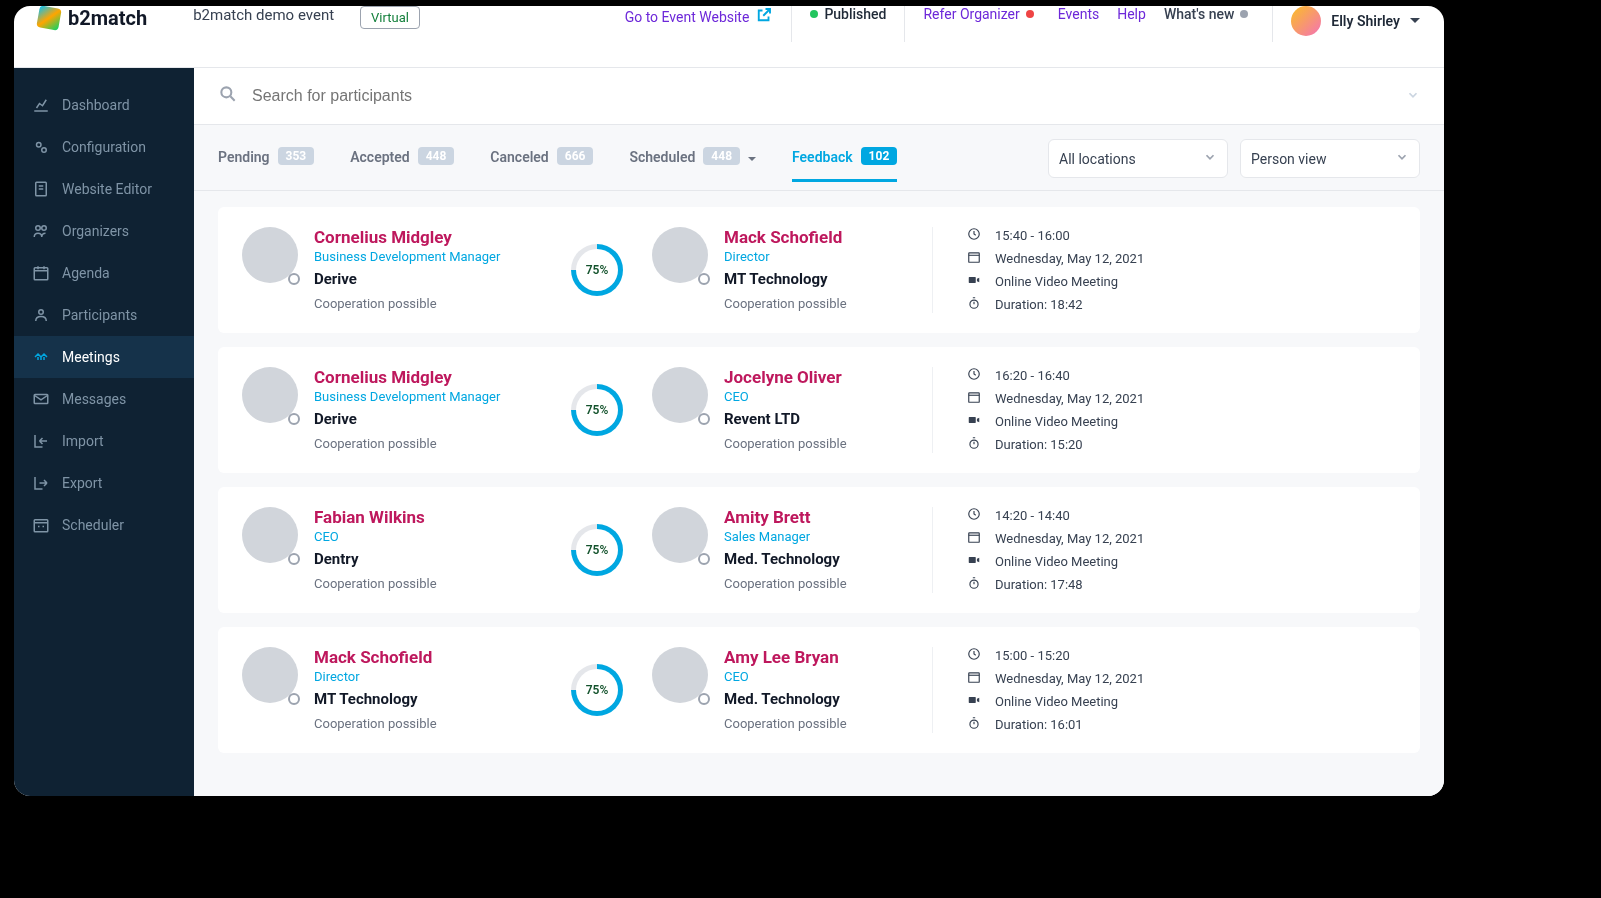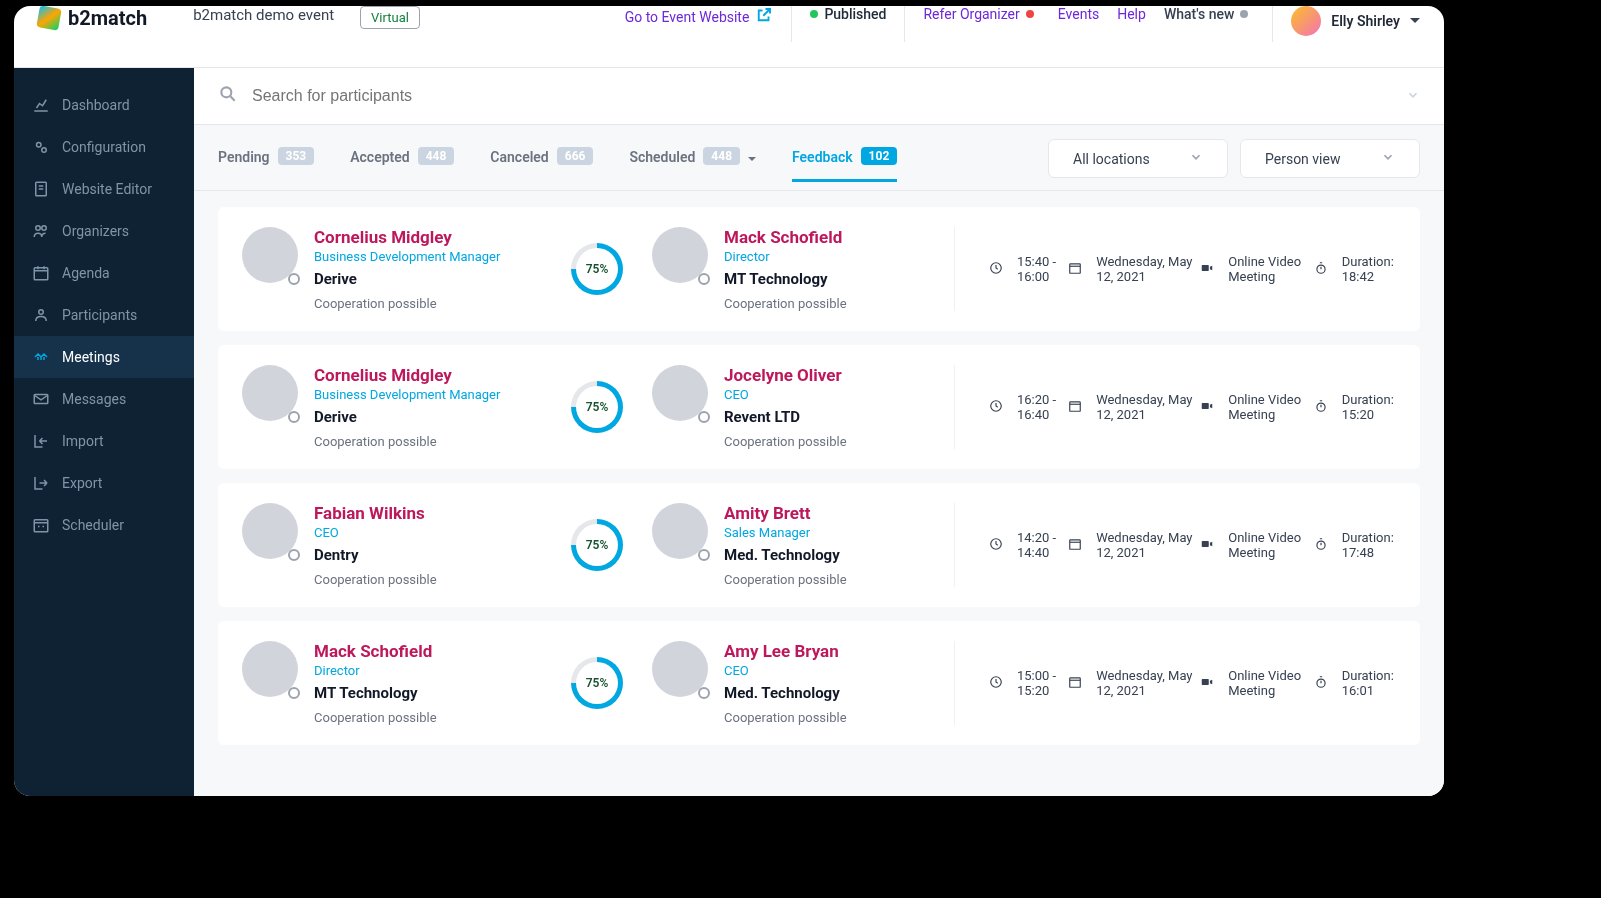--- a/index.html
+++ b/index.html
@@ -67,41 +67,41 @@
 .searchbar input{border:none;outline:none;font-size:16px;flex:1;color:#374151;}
 .search-icon{color:#9ca3af;}
 
 .tabbar{display:flex;align-items:center;padding:14px 24px 0 24px;gap:36px;background:#f7f8fa;border-bottom:1px solid #e5e7eb;}
 .tab{display:flex;align-items:flex-end;gap:8px;color:#6b7280;font-weight:600;font-size:14px;padding-bottom:14px;cursor:pointer;border-bottom:3px solid transparent;}
 .tab.active{color:#00a7e1;border-bottom-color:#00a7e1;}
 .count-pill{background:#cbd5e1;color:#fff;border-radius:4px;padding:2px 8px;font-size:12px;font-weight:700;}
 .tab.active .count-pill{background:#00a7e1;}
 .tab-caret{border:4px solid transparent;border-top-color:#6b7280;margin-top:3px;}
 .tabbar .flex-spacer{flex:1;}
-.select-box{background:#fff;border:1px solid #e5e7eb;border-radius:6px;padding:10px 24px;display:flex;align-items:center;justify-content:space-between;min-width:180px;color:#374151;font-size:14px;cursor:pointer;margin-bottom:12px;}
+.select-box{background:#fff;border:1px solid #e5e7eb;border-radius:6px;padding:10px 10px;display:flex;align-items:center;justify-content:space-between;min-width:180px;color:#374151;font-size:14px;cursor:pointer;margin-bottom:12px;}
 .select-box .chev{color:#9ca3af;}
 
 
 .list{flex:1;overflow-y:auto;padding:16px 24px;display:flex;flex-direction:column;gap:14px;}
 .card{background:#fff;border-radius:6px;display:flex;align-items:stretch;padding:20px 24px;}
 .person{display:flex;gap:16px;align-items:flex-start;}
 .person .pavatar{width:56px;height:56px;border-radius:50%;background:#d1d5db;position:relative;flex-shrink:0;}
 .pavatar .pstatus{position:absolute;right:-2px;bottom:-2px;width:12px;height:12px;border-radius:50%;background:#fff;border:2px solid #9ca3af;}
 .pinfo .pname{font-weight:700;font-size:17px;color:#be185d;}
 .pinfo .prole{color:#00a7e1;font-size:13px;margin-top:2px;}
 .pinfo .pcompany{font-weight:700;font-size:15px;color:#111827;margin-top:6px;}
 .pinfo .pcoop{color:#6b7280;font-size:13px;margin-top:8px;}
 .col-a{flex:0 0 300px;}
 .col-ring{flex:0 0 110px;display:flex;align-items:center;justify-content:center;}
 .ring{width:52px;height:52px;border-radius:50%;position:relative;display:flex;align-items:center;justify-content:center;font-size:12px;font-weight:600;color:#14532d;}
 .ring::before{content:"";position:absolute;inset:0;border-radius:50%;background:conic-gradient(#00a7e1 0 270deg,#e5e7eb 270deg 360deg);}
 .ring::after{content:"";position:absolute;inset:5px;background:#fff;border-radius:50%;}
 .ring span{position:relative;z-index:1;}
 .col-b{flex:0 0 280px;}
-.col-meta{flex:1;border-left:1px solid #eef0f3;padding-left:34px;display:flex;gap:6px;justify-content:center;font-size:13px;color:#374151;margin-left:22px;}
+.col-meta{flex:1;border-left:1px solid #eef0f3;padding-left:34px;display:flex;flex-direction:column;gap:6px;justify-content:center;font-size:13px;color:#374151;}
 .meta-row{display:flex;align-items:center;gap:14px;}
 .meta-row .micon{width:14px;color:#374151;}
 
 
 .av1{background:radial-gradient(circle at 50% 30%,#f2c9a7,#d8a070);}
 .av2{background:radial-gradient(circle at 50% 30%,#e8c4a0,#b8865c);}
 .av3{background:radial-gradient(circle at 50% 30%,#e8b894,#a06840);}
 .av4{background:radial-gradient(circle at 50% 30%,#d8a078,#8b5a3c);}
 .av5{background:radial-gradient(circle at 50% 30%,#e8c8b0,#c8906c);}
 .av6{background:radial-gradient(circle at 50% 30%,#f0d0b0,#d09868);}

